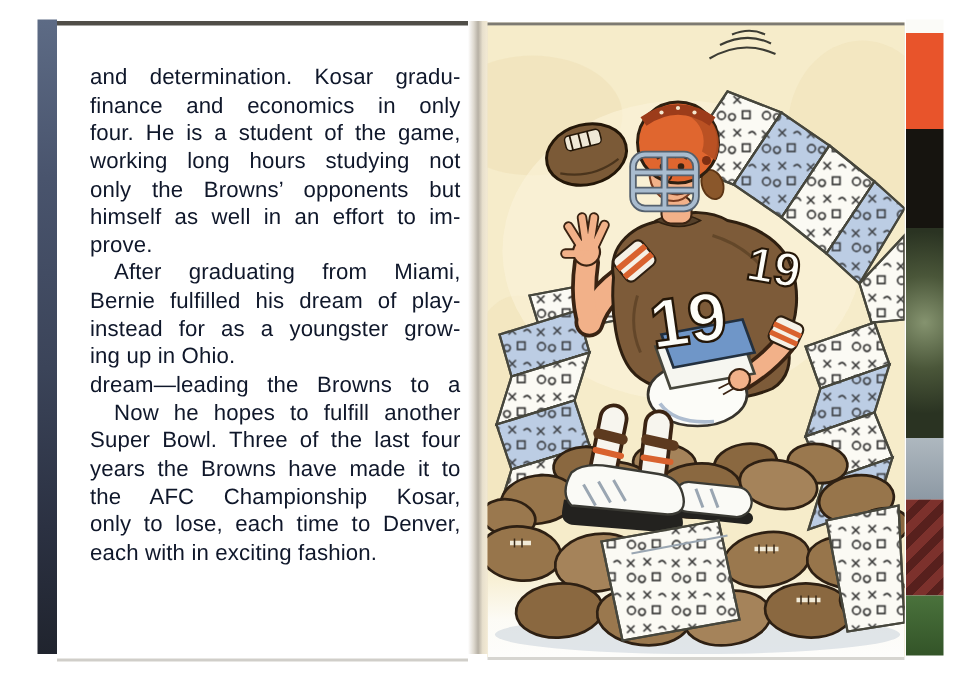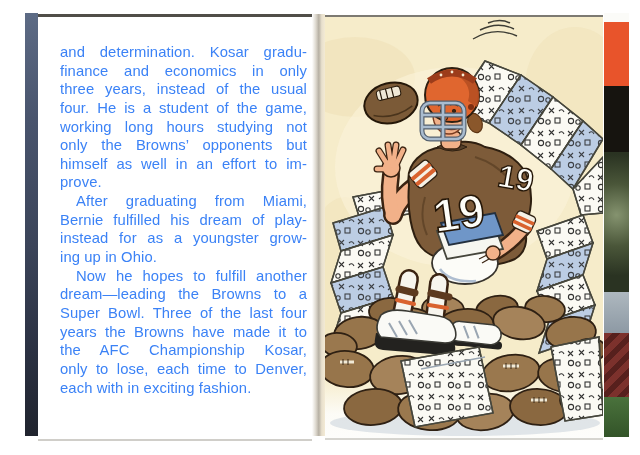--- a/index.html
+++ b/index.html
@@ -10,21 +10,21 @@
          background:linear-gradient(180deg,#5d6b85 0%,#49546d 25%,#3b4459 55%,#2b3142 80%,#20242e 100%);}
   
   .page{position:absolute;background:#ffffff;}
   .page-left{left:38px;top:14px;width:274px;height:422px;border-top:3px solid #504e48;
              box-shadow:0 2px 0 rgba(120,115,100,.35);}
   .page-right{left:325px;top:15px;width:278px;height:421px;background:#f6ecca;
               border-top:2px solid #7d7a72;box-shadow:0 2px 0 rgba(120,115,100,.3);}
   .gutter{position:absolute;left:312px;top:14px;width:13px;height:422px;
           background:linear-gradient(90deg,#ffffff 0%,#ddd8ce 30%,#b6b0a4 52%,#e8e0cd 75%,#f3ead4 100%);}
   
-  .text-col{position:absolute;left:22px;top:26px;width:247px;color:#3b82f6;
+  .text-col{position:absolute;left:22px;top:26px;width:247px;color:#0f172a;
             font-size:14.8px;line-height:18.65px;letter-spacing:.1px;}
   .line{text-align:justify;text-align-last:justify;height:18.65px;overflow:hidden;}
   .line.last{text-align-last:left;}
   .line.indent{text-indent:16px;}
   
   .illu{position:absolute;left:0;top:0;width:278px;height:421px;}
   
   .next-edge{position:absolute;left:604px;top:13px;width:25px;height:424px;}
   .seg{width:100%;}
   .seg-white {height:9px;background:#fbfbf8;}
@@ -39,32 +39,31 @@
 <body>
 
 <div class="stage">
 
   <div class="spine"></div>
 
   <div class="page page-left">
     <div class="text-col">
         <div class="line">and determination. Kosar gradu-</div>
         <div class="line">finance and economics in only</div>
-        <div class="line">three years, instead of the usual</div>
         <div class="line">four. He is a student of the game,</div>
         <div class="line">working long hours studying not</div>
         <div class="line">only the Browns’ opponents but</div>
         <div class="line">himself as well in an effort to im-</div>
         <div class="line last">prove.</div>
         <div class="line indent">After graduating from Miami,</div>
         <div class="line">Bernie fulfilled his dream of play-</div>
         <div class="line">instead for as a youngster grow-</div>
         <div class="line last">ing up in Ohio.</div>
+        <div class="line">dream—leading the Browns to a</div>
         <div class="line indent">Now he hopes to fulfill another</div>
-        <div class="line">dream—leading the Browns to a</div>
         <div class="line">Super Bowl. Three of the last four</div>
         <div class="line">years the Browns have made it to</div>
         <div class="line">the AFC Championship Kosar,</div>
         <div class="line">only to lose, each time to Denver,</div>
         <div class="line last">each with in exciting fashion.</div>
       </div>
   </div>
 
   <div class="gutter"></div>
 

